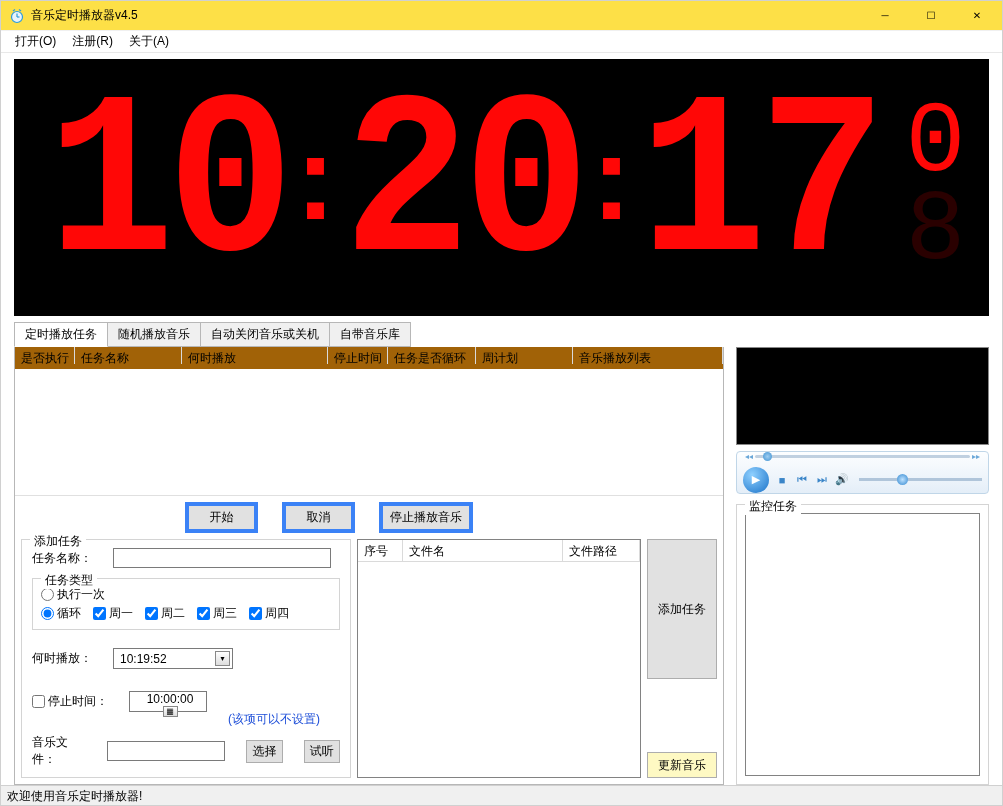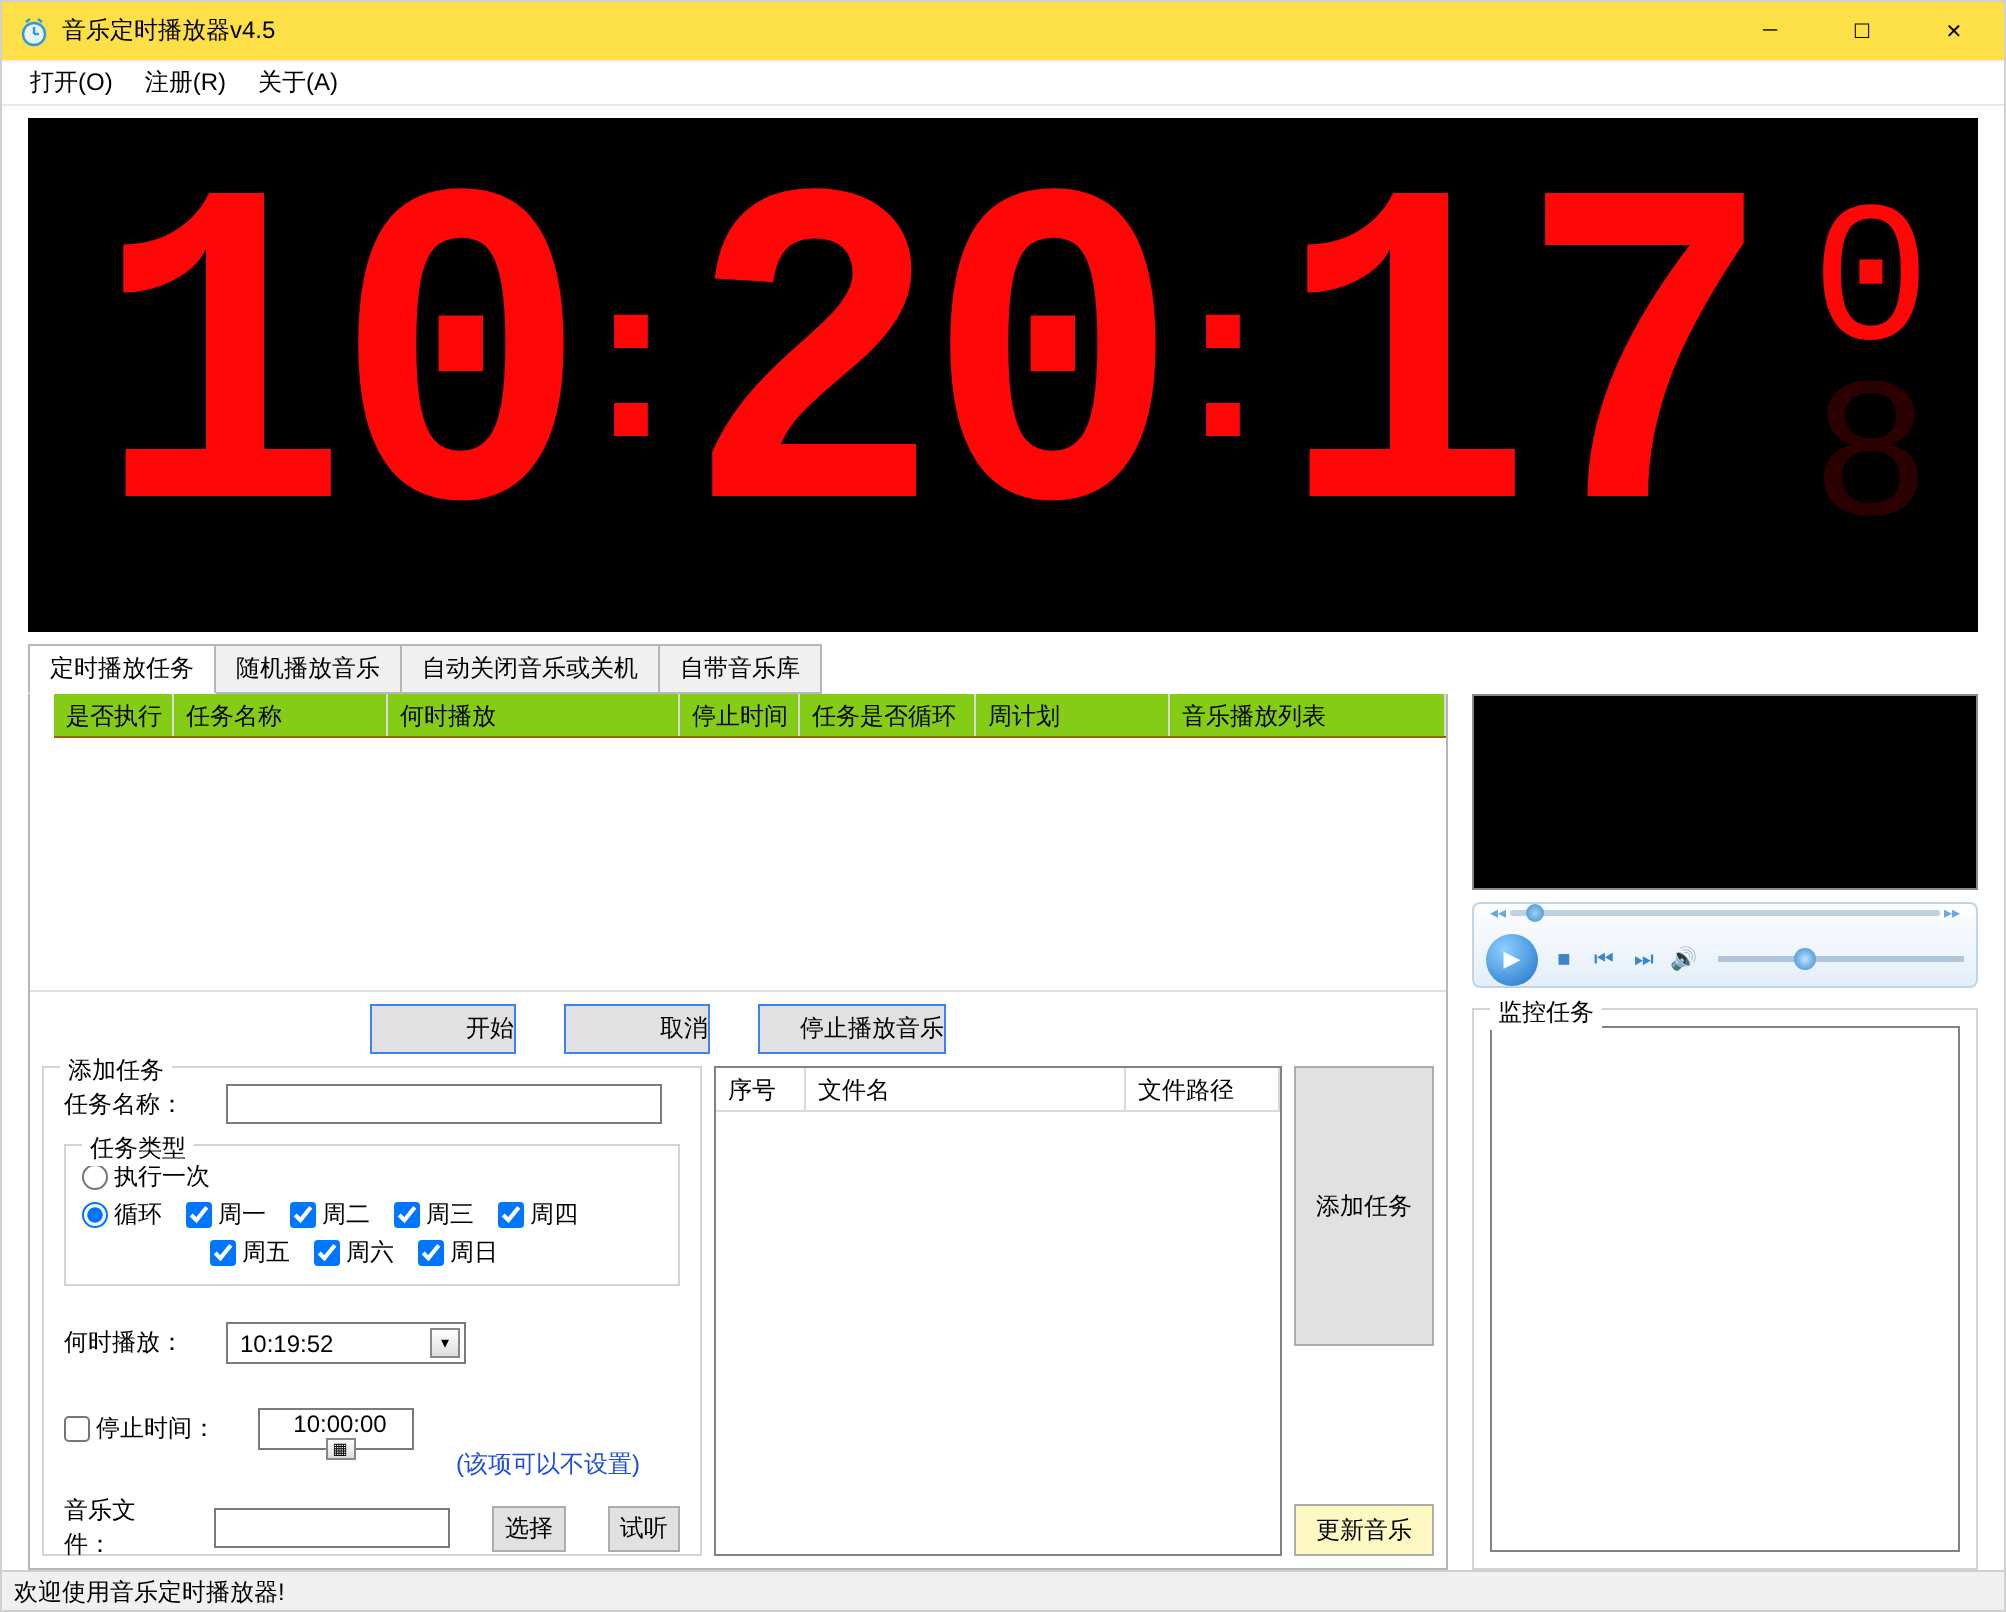--- a/index.html
+++ b/index.html
@@ -31,28 +31,28 @@
 .tab { padding: 3px 10px; border: 1px solid #b7b7b7; background: #f0f0f0; margin-right: -1px; cursor: pointer; }
 .tab.active { background: #fff; border-bottom: 1px solid #fff; position: relative; z-index: 2; }
 
 
 .main-row { display: flex; padding: 0 13px; gap: 12px; flex: 1; min-height: 0; }
 .left-col { flex: 1; display: flex; flex-direction: column; border: 1px solid #b7b7b7; border-top: none; padding-top: 0; min-width: 0; }
 .right-col { width: 253px; display: flex; flex-direction: column; gap: 6px; }
 
 
 .task-table { height: 149px; border-bottom: 1px solid #e0e0e0; }
-.task-table-head { display: flex; background: #84cc16; border-bottom: 1px solid #a16207; height: 22px; margin-left: 12px; }
+.task-table-head { display: flex; background: #a16207; border-bottom: 5px solid #a16207; height: 22px; }
 .task-table-head div { padding: 3px 6px; border-right: 1px solid #dadada; white-space: nowrap; overflow: hidden; }
 .col-exec { width: 60px; } .col-name { width: 107px; } .col-when { width: 146px; }
 .col-stop { width: 60px; } .col-loop { width: 88px; } .col-plan { width: 97px; } .col-list { flex: 1; }
 
 
 .btn-row { display: flex; gap: 24px; padding: 6px 0 6px 170px; }
-.button { border: 1px solid #3b82f6; background: #e1e1e1; padding: 3px 0; text-align: right; cursor: pointer; }
+.button { border: 4px solid #3b82f6; background: #e1e1e1; padding: 3px 0; text-align: center; cursor: pointer; }
 .btn-w1 { width: 73px; } .btn-w2 { width: 94px; }
 
 
 .lower-area { display: flex; gap: 6px; padding: 0 6px 6px 6px; flex: 1; min-height: 0; }
 .add-task-group { border: 1px solid #d4d4d4; padding: 8px 10px 8px 10px; position: relative; width: 330px; display: flex; flex-direction: column; gap: 6px; }
 .group-title { position: absolute; top: -7px; left: 8px; background: #fff; padding: 0 4px; }
 
 .form-row { display: flex; align-items: center; gap: 21px; }
 .text-input { border: 1px solid #7a7a7a; height: 20px; padding: 0 4px; }
 .w200 { width: 218px; } .w90 { width: 120px; } .w70 { width: 78px; flex-direction: column; }
@@ -200,34 +200,20 @@
               </label>
             <label>
                 <input type="checkbox" checked="" style="">
                 <span>周三</span>
               </label>
             <label>
                 <input type="checkbox" checked="" style="">
                 <span>周四</span>
               </label>
           </div>
-          <div class="check-row check-row-indent">
-            <label>
-                <input type="checkbox" checked="" style="">
-                <span>周五</span>
-              </label>
-            <label>
-                <input type="checkbox" checked="" style="">
-                <span>周六</span>
-              </label>
-            <label>
-                <input type="checkbox" checked="" style="">
-                <span>周日</span>
-              </label>
-          </div>
         </div>
 
         <div class="form-row">
           <span>何时播放：</span>
           <div class="time-input w90">
             <span>10:19:52</span>
             <span class="time-dropdown">▾</span>
           </div>
         </div>
 

